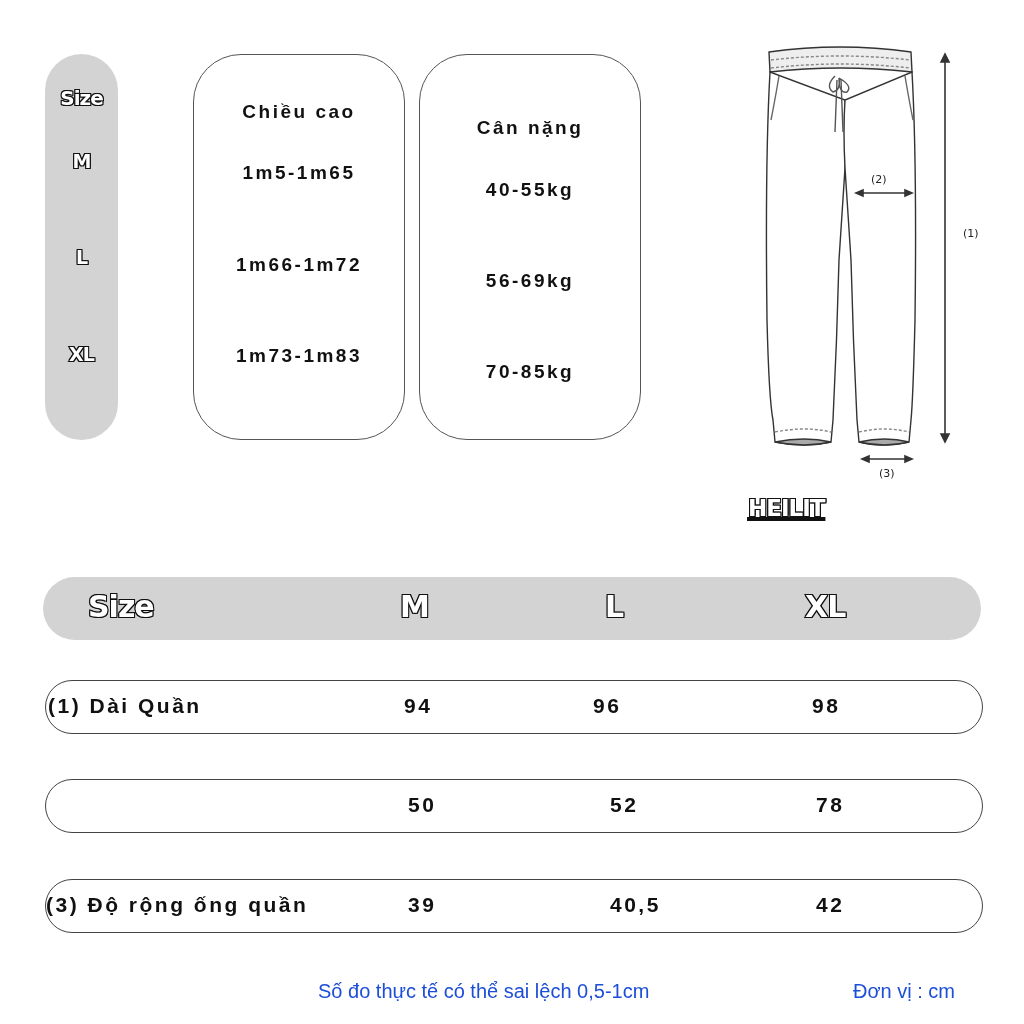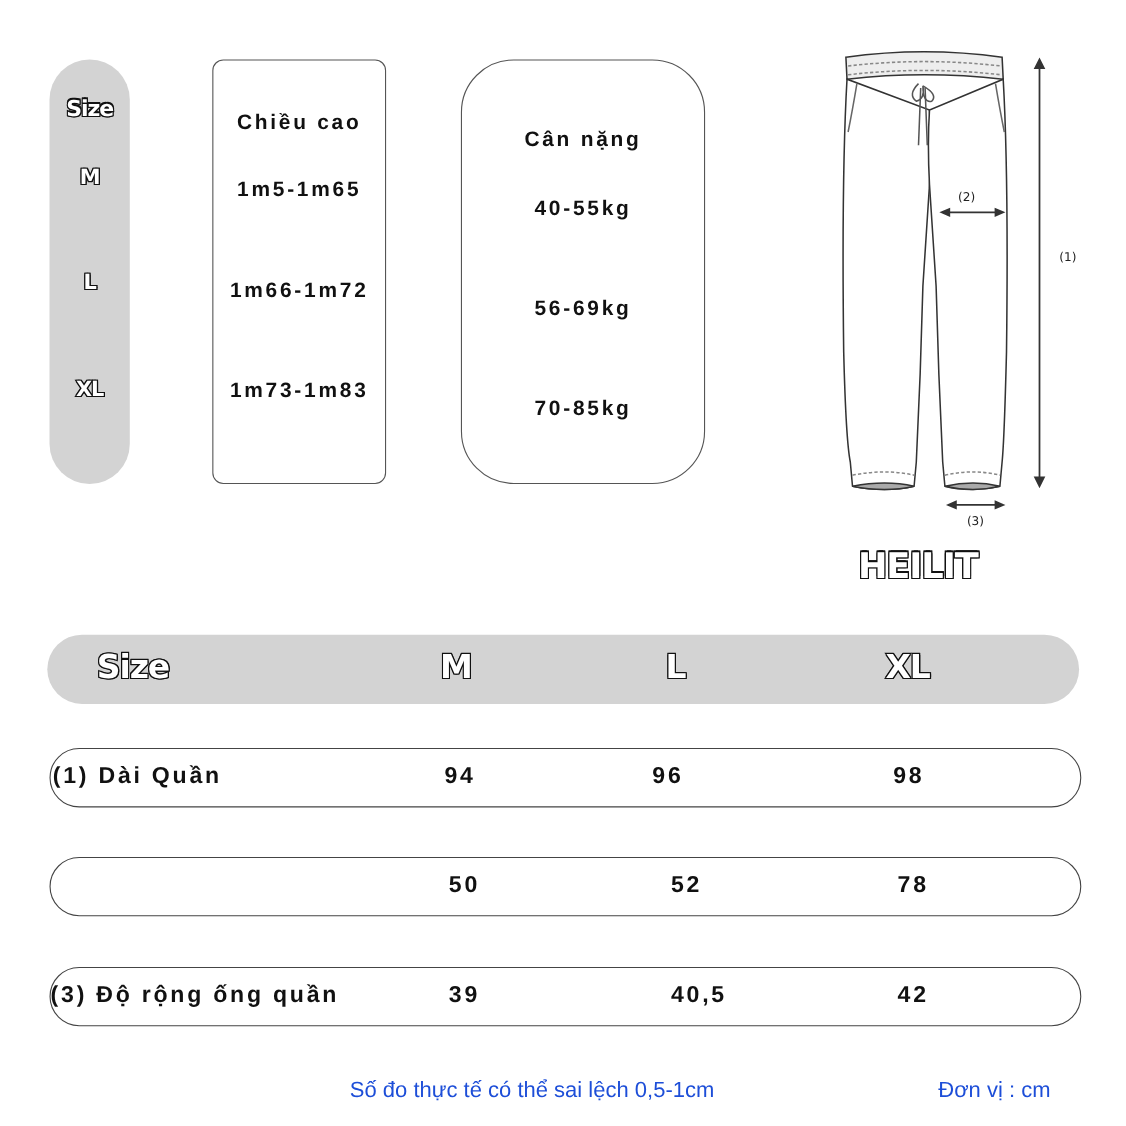--- a/index.html
+++ b/index.html
@@ -32,33 +32,33 @@
     .row {
       left: 45px; width: 938px; height: 54px; border: 1.3px solid #444; border-radius: 28px; box-sizing: border-box; background: #fff;
     }
     .row .cell {
       position: absolute; top: 13px; font-weight: 700; font-size: 21px; letter-spacing: 2.5px; white-space: nowrap;
     }
     .footer {
       font-size: 20px; color: #1d4ed8; white-space: nowrap;
     }
     .pants-svg { left: 755px; top: 40px; }
-    .brand { left: 780px; top: 495px; font-size: 32px; }
+    .brand { left: 748px; top: 495px; font-size: 23px; text-decoration: underline; }
   </style>
 </head>
 <body>
 
 <div class="abs side-pill">
   <span class="bubble" style="top:32px;font-size:20px;">Size</span>
   <span class="bubble" style="top:96px;font-size:19px;">M</span>
   <span class="bubble" style="top:192px;font-size:19px;">L</span>
   <span class="bubble" style="top:289px;font-size:19px;">XL</span>
 </div>
 
-<div class="abs box" style="left:193px;width:158px;border-radius:10px;">
+<div class="abs box" style="left:193px;width:212px;">
   <div class="txt" style="top:46px;">Chiều cao</div>
   <div class="txt" style="top:107px;">1m5-1m65</div>
   <div class="txt" style="top:199px;">1m66-1m72</div>
   <div class="txt" style="top:290px;">1m73-1m83</div>
 </div>
 
 <div class="abs box" style="left:419px;width:222px;">
   <div class="txt" style="top:62px;">Cân nặng</div>
   <div class="txt" style="top:124px;">40-55kg</div>
   <div class="txt" style="top:215px;">56-69kg</div>

